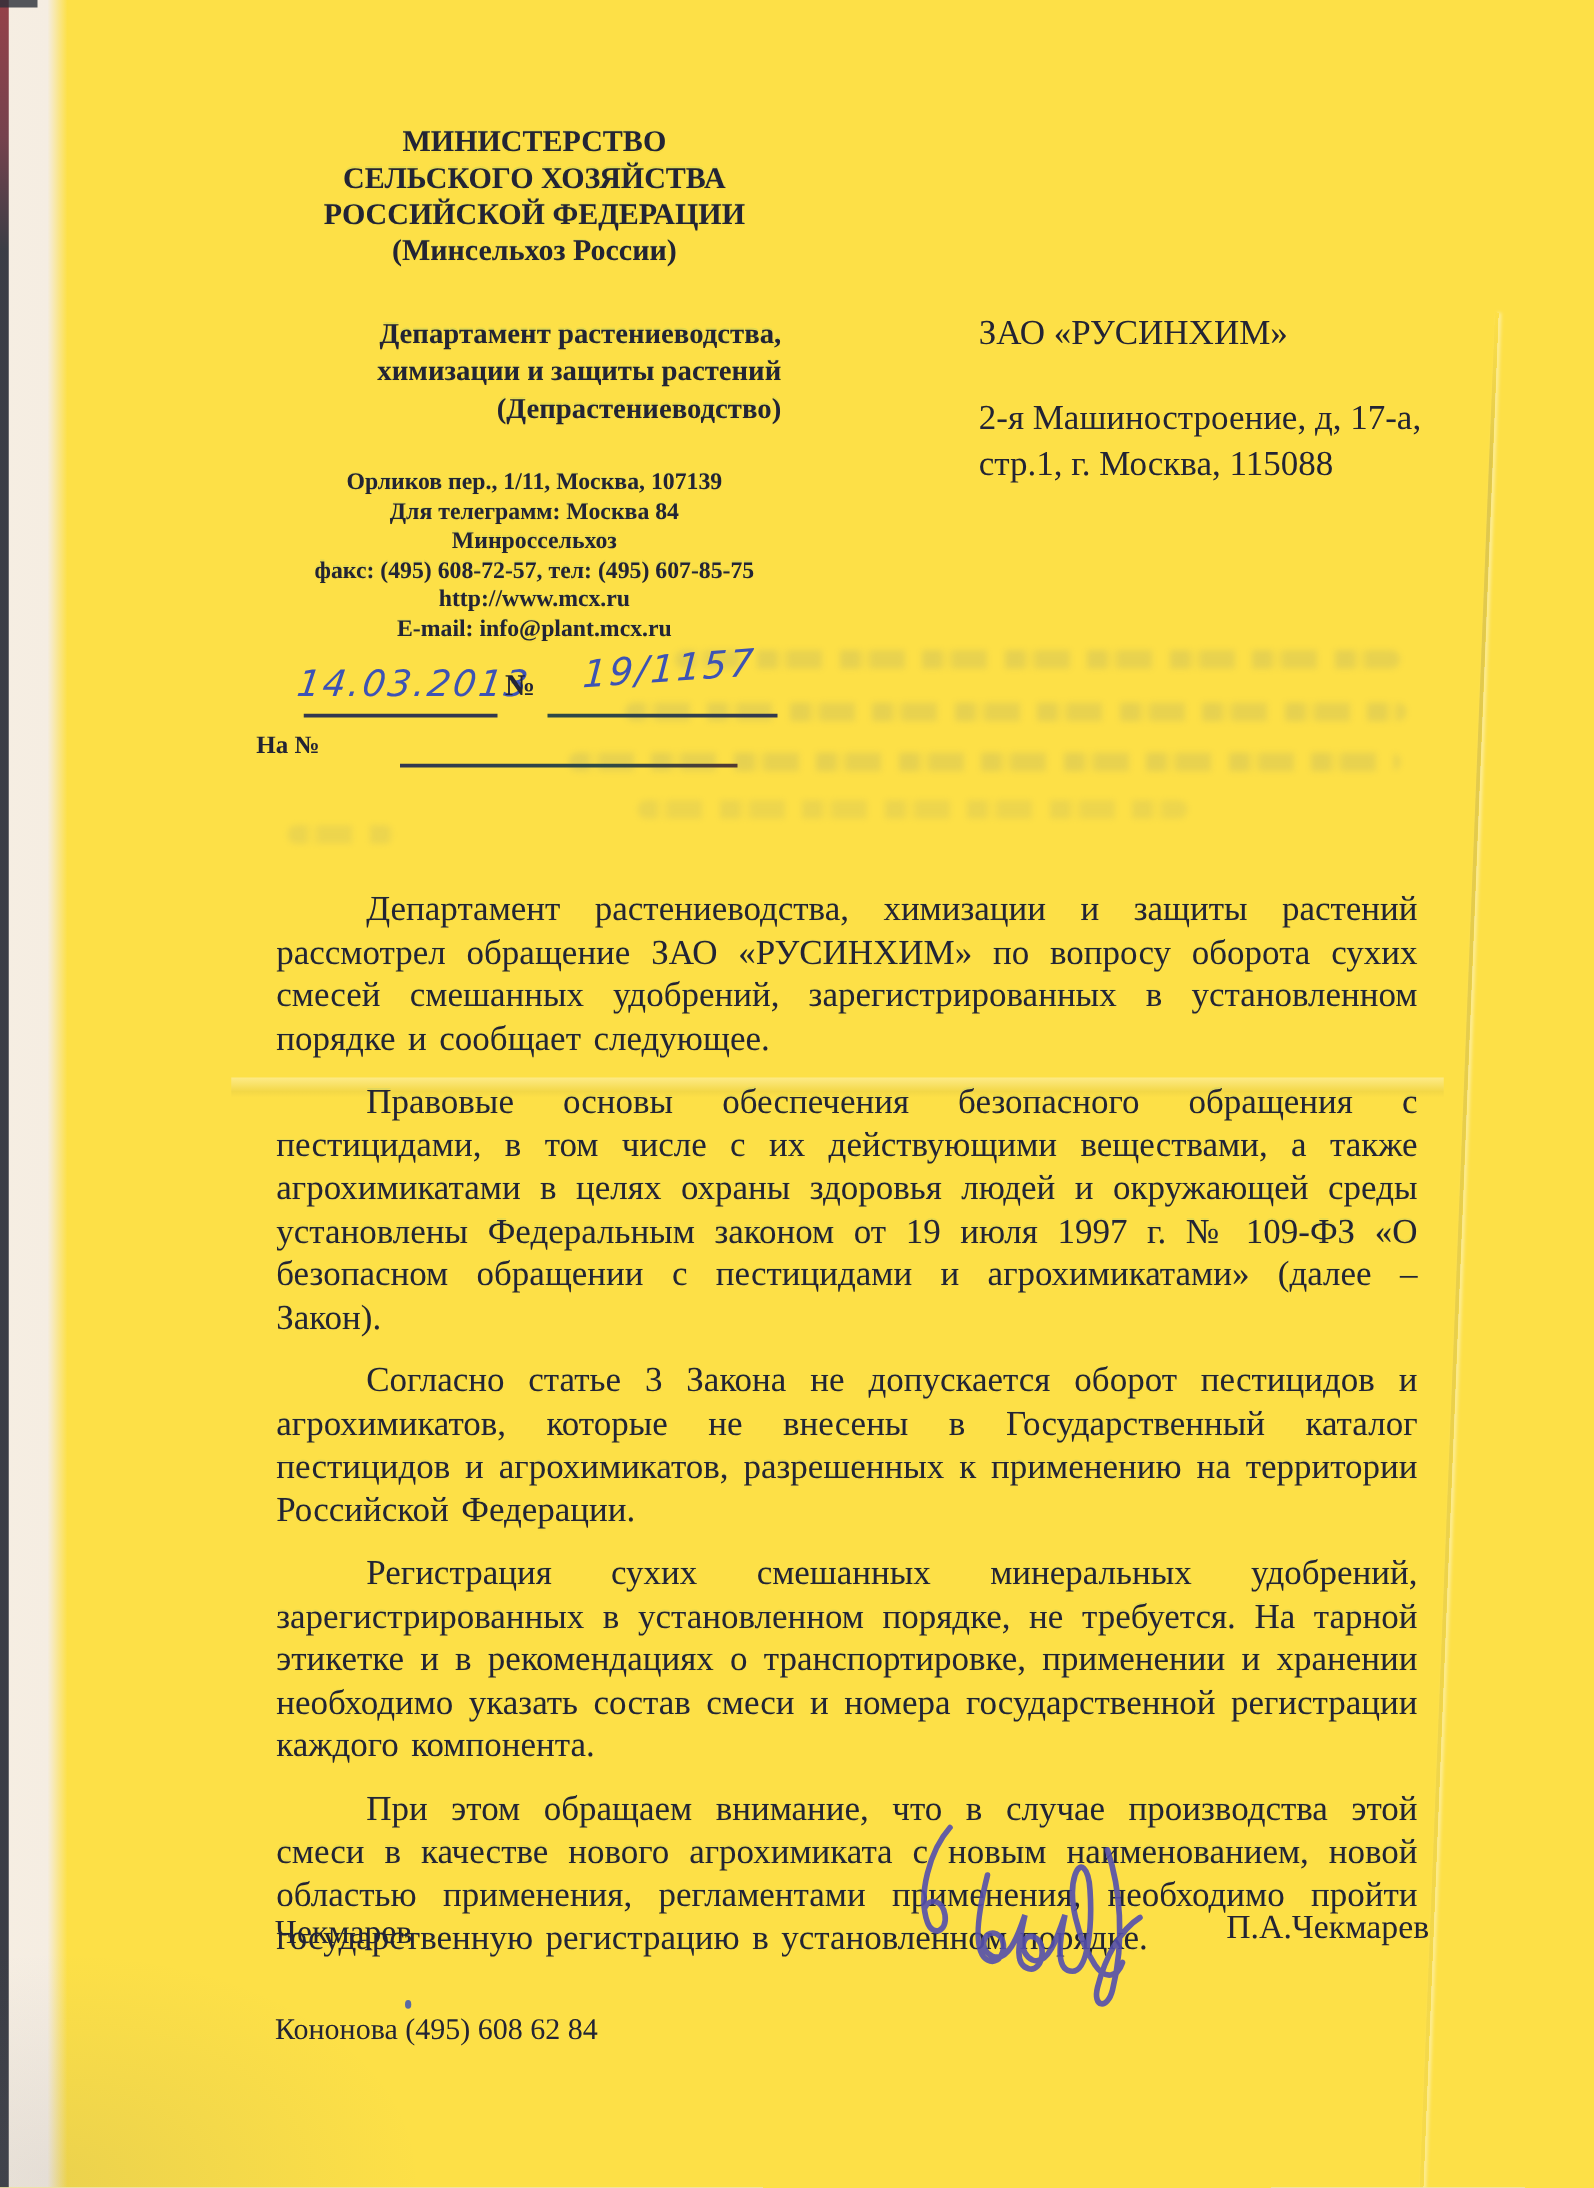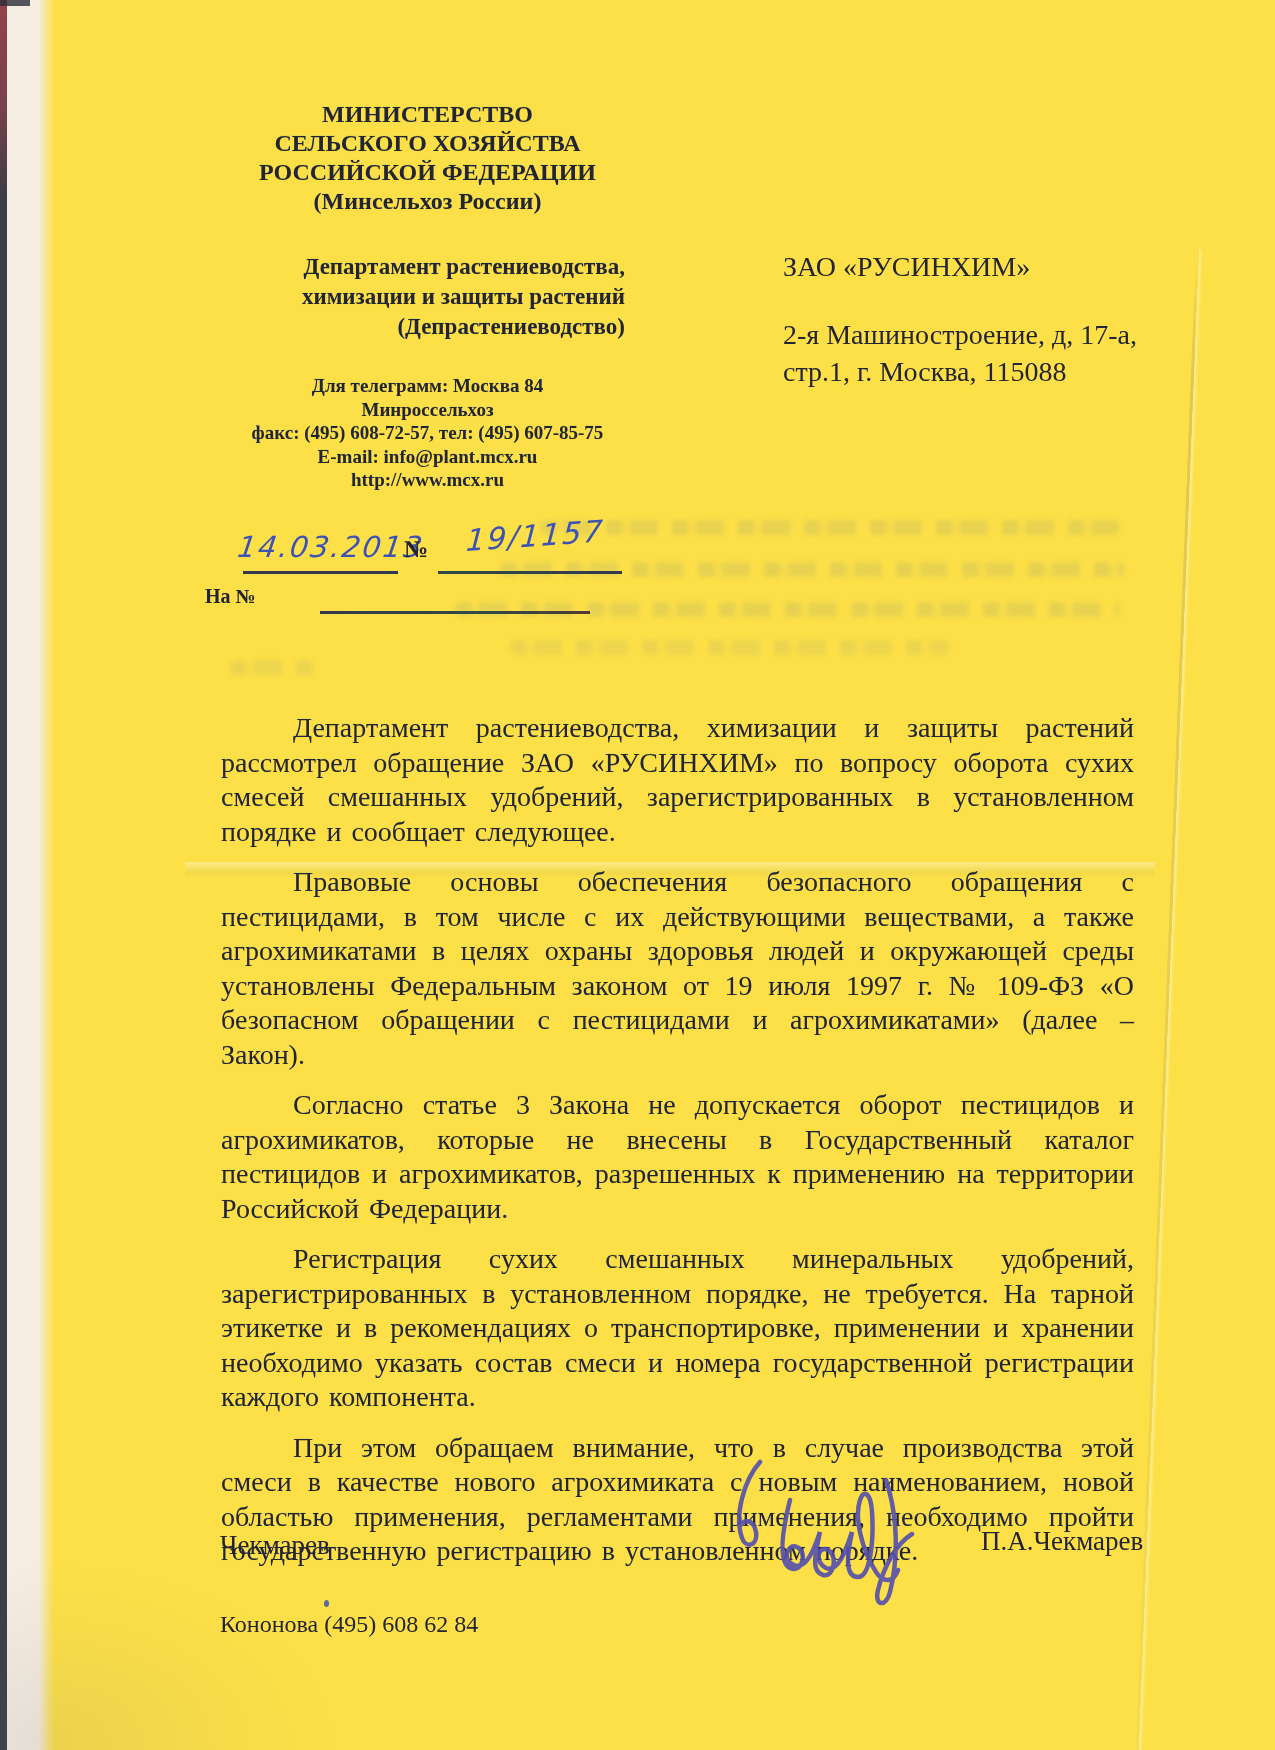--- a/index.html
+++ b/index.html
@@ -110,25 +110,26 @@
       <div>СЕЛЬСКОГО ХОЗЯЙСТВА</div>
       <div>РОССИЙСКОЙ ФЕДЕРАЦИИ</div>
       <div>(Минсельхоз России)</div>
     </div>
     <div class="department">
       <div>Департамент растениеводства,</div>
       <div>химизации и защиты растений</div>
       <div>(Депрастениеводство)</div>
     </div>
     <div class="lh-address">
+      <div>Орликов пер., 1/11,  Москва,  107139</div>
       <div>Для телеграмм: Москва 84</div>
       <div>Минроссельхоз</div>
       <div>факс: (495) 608-72-57, тел: (495) 607-85-75</div>
+      <div>http://www.mcx.ru</div>
       <div>E-mail: info@plant.mcx.ru</div>
-      <div>http://www.mcx.ru</div>
     </div>
   </div>
 
   <div class="recipient">
     <div class="r-name">ЗАО «РУСИНХИМ»</div>
     <div>2-я Машиностроение, д, 17-а,</div>
     <div>стр.1, г. Москва, 115088</div>
   </div>
 
   <div class="ref-date hand">14.03.2013</div>

